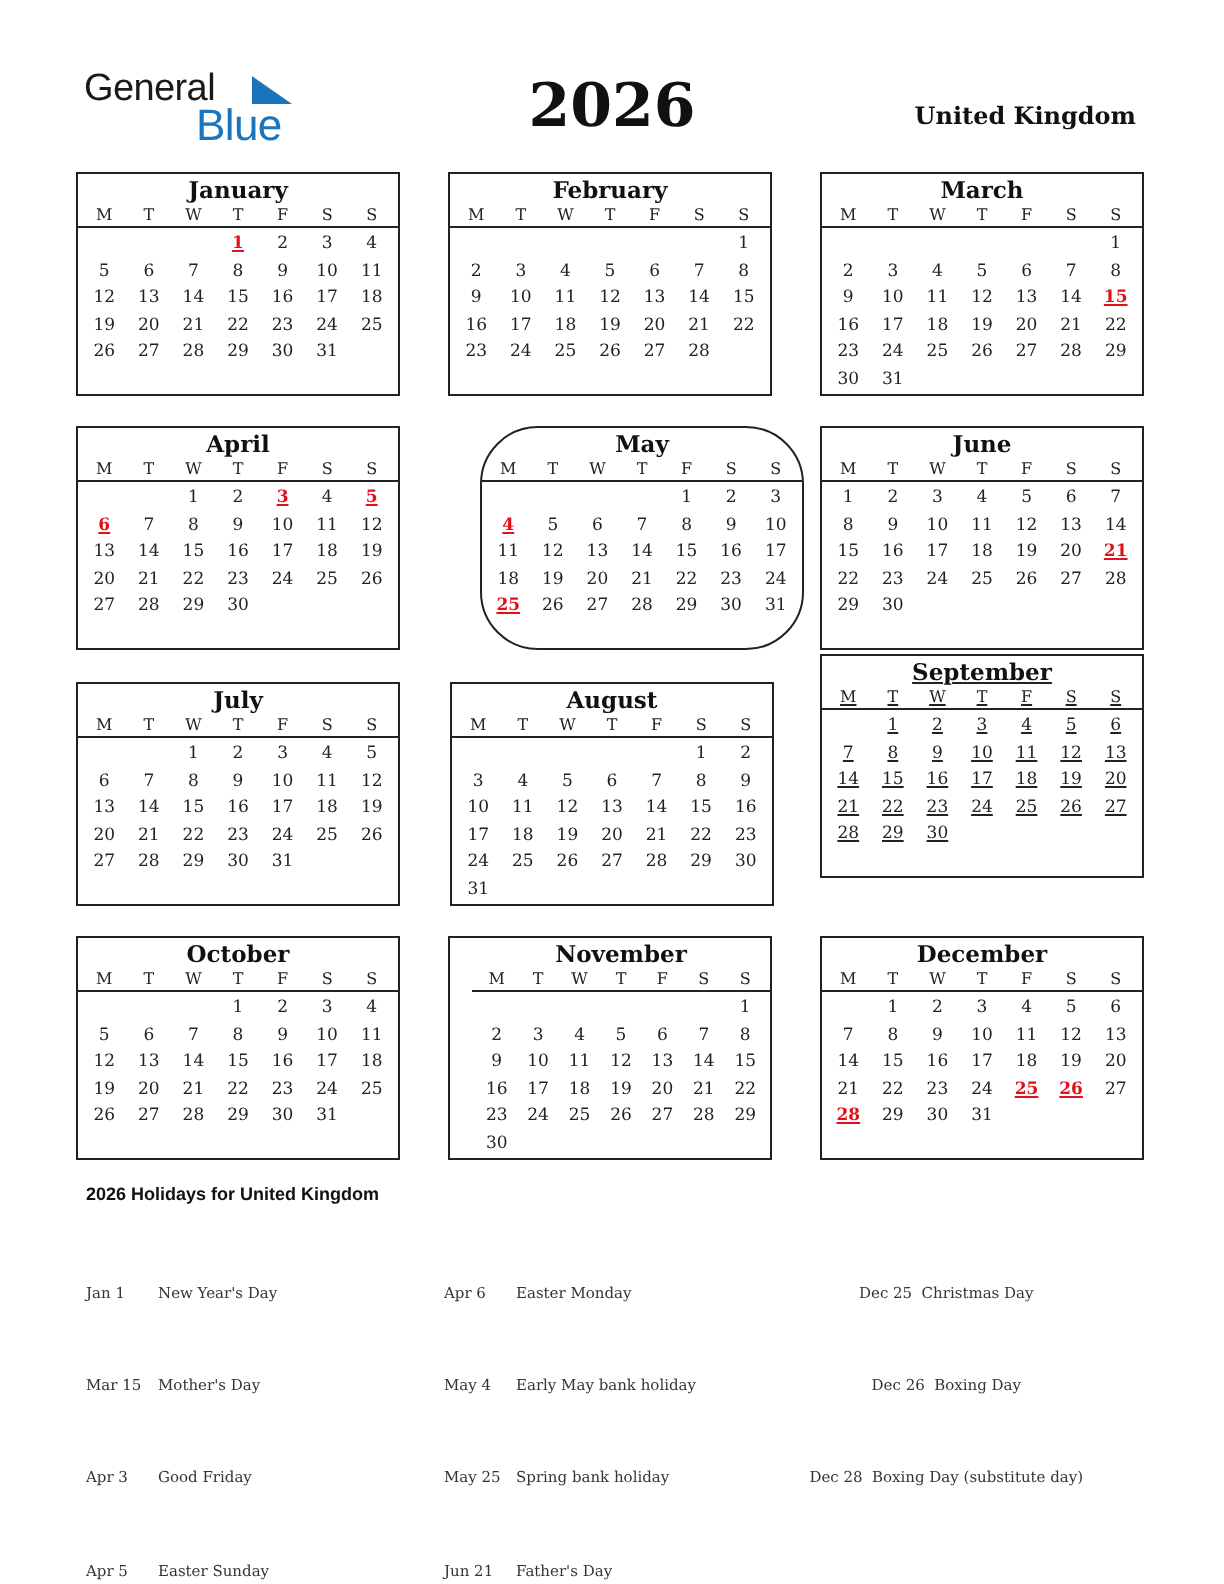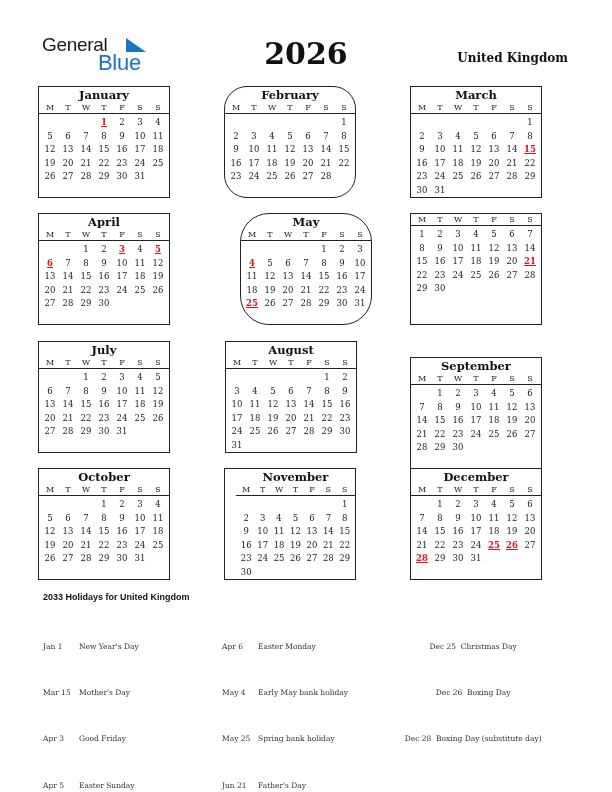--- a/index.html
+++ b/index.html
@@ -3,21 +3,21 @@
 <meta charset="utf-8">
 <style>
   html, body { margin: 0; padding: 0; background: #ffffff; }
   body { width: 612px; height: 792px; position: relative; overflow: hidden; font-family: "DejaVu Serif", serif; color: #222; }
   .logo { position: absolute; left: 42px; top: 34px; width: 100px; height: 40px; }
   .logo .general { position: absolute; left: 0; top: 0; font-family: "Liberation Sans", sans-serif; font-size: 19px; color: #1a1a1a; letter-spacing: -0.3px; }
   .logo .blue { position: absolute; left: 56px; top: 16px; font-family: "Liberation Sans", sans-serif; font-size: 22px; color: #1b75bc; letter-spacing: -0.3px; }
   .logo .tri { position: absolute; left: 84px; top: 4px; width: 0; height: 0; border-left: 0 solid transparent; border-bottom: 14px solid #1b75bc; border-right: 20px solid transparent; }
   .year { position: absolute; left: 0; width: 612px; top: 36px; text-align: center; font-family: "DejaVu Serif", serif; font-weight: bold; font-size: 30px; color: #111; }
   .country { position: absolute; right: 44px; top: 51px; font-family: "DejaVu Serif", serif; font-weight: bold; font-size: 12px; color: #111; }
-  .month { position: absolute; width: 132px; height: 112px; border: 1px solid #222; box-sizing: border-box; }
+  .month { position: absolute; width: 162px; height: 112px; border: 1px solid #222; box-sizing: border-box; }
   .month .mname { text-align: center; font-weight: bold; font-size: 11.5px; height: 14px; line-height: 14px; margin-top: 1px; color: #111; }
   .month .dow { display: grid; grid-template-columns: repeat(7, 1fr); font-size: 8px; height: 11px; line-height: 11px; border-bottom: 1px solid #222; padding: 0 2px; }
   .month .dow span { text-align: center; }
   .month .days { display: grid; grid-template-columns: repeat(7, 1fr); padding: 2px 2px 0 2px; }
   .month .days span { text-align: center; font-size: 8.5px; height: 13.6px; line-height: 13.6px; color: #222; }
   .month .days span.hol { color: #e0111b; font-weight: bold; text-decoration: underline; }
   .holidays { position: absolute; left: 43px; top: 592px; width: 540px; }
   .holidays .htitle { font-family: "Liberation Sans", sans-serif; font-weight: bold; font-size: 9px; color: #111; margin-bottom: 4px; }
   .holidays .cols { position: relative; height: 50px; }
   .holidays .col { position: absolute; top: 0; }
@@ -77,21 +77,21 @@
         <span>24</span>
         <span>25</span>
         <span>26</span>
         <span>27</span>
         <span>28</span>
         <span>29</span>
         <span>30</span>
         <span>31</span>
       </div>
     </div>
-    <div class="month" style="left: 224px; top: 86px; border-radius: 23px;">
+    <div class="month" style="left: 224px; top: 86px;">
       <div class="mname">February</div>
       <div class="dow">
         <span>M</span>
         <span>T</span>
         <span>W</span>
         <span>T</span>
         <span>F</span>
         <span>S</span>
         <span>S</span>
       </div>
@@ -272,20 +272,21 @@
         <span class="hol">25</span>
         <span>26</span>
         <span>27</span>
         <span>28</span>
         <span>29</span>
         <span>30</span>
         <span>31</span>
       </div>
     </div>
     <div class="month" style="left: 410px; top: 213px;">
+      <div class="mname">June</div>
       <div class="dow">
         <span>M</span>
         <span>T</span>
         <span>W</span>
         <span>T</span>
         <span>F</span>
         <span>S</span>
         <span>S</span>
       </div>
       <div class="days">
@@ -411,21 +412,21 @@
         <span>24</span>
         <span>25</span>
         <span>26</span>
         <span>27</span>
         <span>28</span>
         <span>29</span>
         <span>30</span>
         <span>31</span>
       </div>
     </div>
-    <div class="month" style="left: 410px; top: 357px;">
+    <div class="month" style="left: 410px; top: 327px; text-decoration: underline;">
       <div class="mname">September</div>
       <div class="dow">
         <span>M</span>
         <span>T</span>
         <span>W</span>
         <span>T</span>
         <span>F</span>
         <span>S</span>
         <span>S</span>
       </div>
@@ -603,21 +604,21 @@
         <span>27</span>
         <span class="hol">28</span>
         <span>29</span>
         <span>30</span>
         <span>31</span>
       </div>
     </div>
   </div>
 
 <div class="holidays">
-  <div class="htitle">2033 Holidays for United Kingdom</div>
+  <div class="htitle">2026 Holidays for United Kingdom</div>
   <div class="cols" id="holcols">
       <div class="col" style="left: 0px;">
         <div class="row"><span class="d">Jan 1</span><span>New Year's Day</span></div>
         <div class="row"><span class="d">Mar 15</span><span>Mother's Day</span></div>
         <div class="row"><span class="d">Apr 3</span><span>Good Friday</span></div>
         <div class="row"><span class="d">Apr 5</span><span>Easter Sunday</span></div>
       </div>
       <div class="col" style="left: 179px;">
         <div class="row"><span class="d">Apr 6</span><span>Easter Monday</span></div>
         <div class="row"><span class="d">May 4</span><span>Early May bank holiday</span></div>

